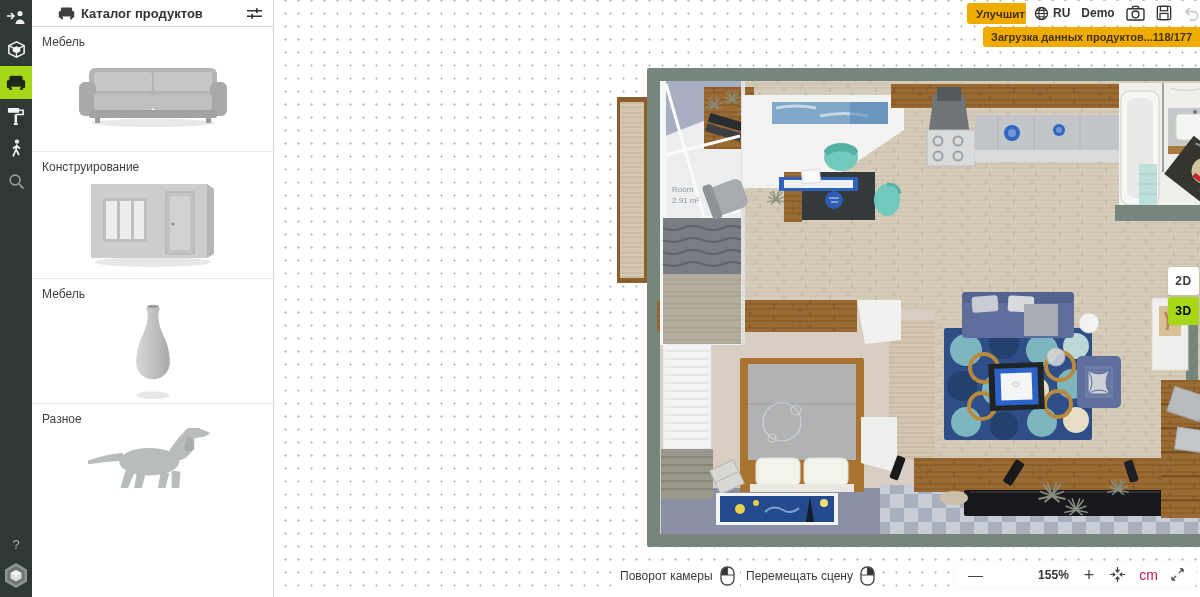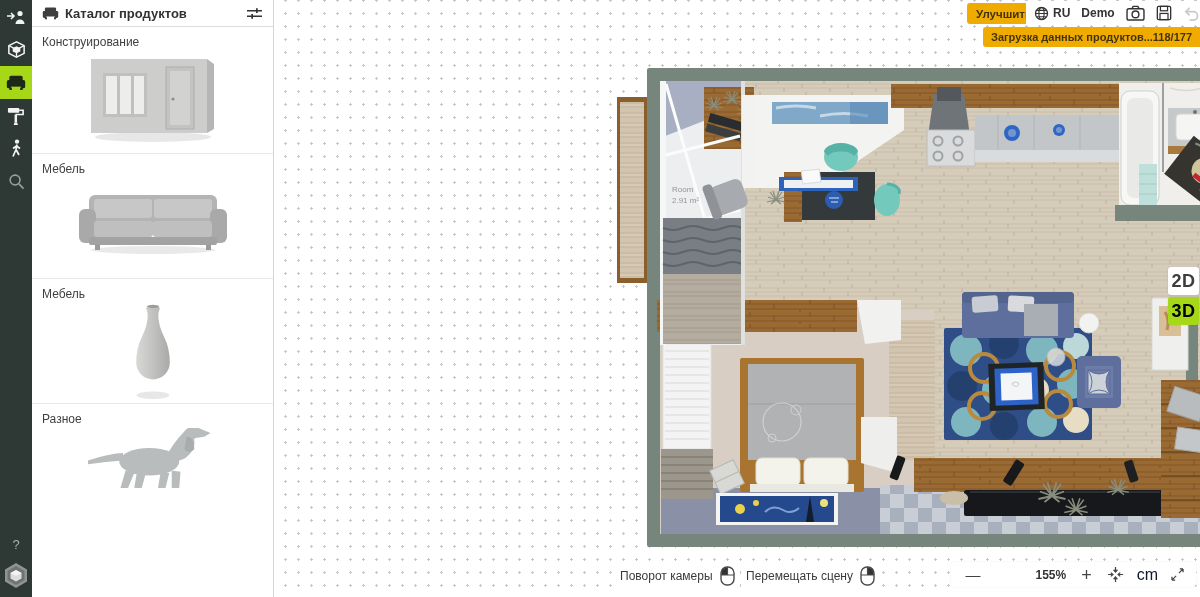--- a/index.html
+++ b/index.html
@@ -10,21 +10,21 @@
 .rail { position:absolute; left:0; top:0; width:32px; height:597px; background:#2e3834; z-index:30; }
 .rail-item { width:32px; height:33px; display:flex; align-items:center; justify-content:center; color:#f2f4f3; cursor:pointer; }
 .rail-item.active { background:var(--accent,#a6d817); color:#1d2a1a; }
 .rail-item.dim { color:#98a09d; }
 .rail-bottom { position:absolute; bottom:0; left:0; width:32px; display:flex; flex-direction:column; align-items:center; }
 .rail-help { color:#aab1ae; font-size:13px; margin-bottom:10px; cursor:pointer; }
 .rail-logo { margin-bottom:8px; }
 
 
 .sidebar { position:absolute; left:32px; top:0; width:242px; height:597px; background:#fff; border-right:1px solid #d5d5d5; z-index:25; }
-.sb-header { height:27px; border-bottom:1px solid #dcdcdc; display:flex; align-items:center; padding:0 10px; position:relative; }
+.sb-header { height:27px; border-bottom:1px solid #dcdcdc; display:flex; align-items:center; padding:0 26px; position:relative; }
 .sb-title { font-size:13px; font-weight:bold; color:#333; margin-left:6px; }
 .sb-sliders { position:absolute; right:10px; top:6px; cursor:pointer; }
 .cat-section { border-bottom:1px solid #e8e8e8; cursor:pointer; }
 .cat-label { display:block; font-size:12px; color:#3f3f3f; padding:8px 0 2px 10px; }
 .cat-img { display:flex; justify-content:center; align-items:center; }
 
 
 .canvas { position:absolute; left:274px; top:0; width:926px; height:597px;
   background-color:#fff;
   background-image:radial-gradient(#c7c7c7 1px, rgba(255,255,255,0) 1.3px);
@@ -35,34 +35,34 @@
 .improve-btn { position:absolute; left:967px; top:3px; height:21px; padding:0 9px; background:var(--amber,#f0ab00);
   border:none; border-radius:3px; font-family:inherit; font-size:11.5px; font-weight:bold; color:#42330a; cursor:pointer; z-index:10; }
 .top-group { position:absolute; left:1026px; top:1px; height:24px; background:#fff; display:flex; align-items:center; gap:11px; padding:0 6px 0 8px; z-index:10; }
 .tg-item { display:flex; align-items:center; gap:4px; font-size:12px; font-weight:bold; color:#333; cursor:pointer; }
 .tg-icon { display:flex; align-items:center; }
 .notification { position:absolute; right:0; top:27px; height:20px; line-height:20px; padding:0 8px; background:var(--amber,#f0ab00);
   border-radius:3px 0 0 3px; font-size:11px; font-weight:bold; color:#42330a; z-index:10; white-space:nowrap; }
 
 
 .view-toggle { position:absolute; right:1px; top:267px; display:flex; flex-direction:column; gap:2px; z-index:10; }
-.vt-btn { width:31px; height:28px; display:flex; align-items:center; justify-content:center; font-size:18px; font-weight:bold;
+.vt-btn { width:31px; height:28px; display:flex; align-items:center; justify-content:center; font-size:12px; font-weight:bold;
   color:#3d3d3d; background:#fff; border:none; border-radius:3px; cursor:pointer; box-shadow:0 0 2px rgba(0,0,0,.12); letter-spacing:.5px; font-family:inherit; }
 .vt-btn.active { background:var(--accent,#a6d817); color:#000000; }
 
 
 .hint-group { position:absolute; display:flex; align-items:center; gap:7px; background:#fff; padding:2px 5px; z-index:10; }
 .hint-rotate { left:615px; top:564px; }
 .hint-move { left:741px; top:564px; }
 .hint-label { font-size:12px; color:#3a3a3a; white-space:nowrap; }
 .zoom-pill { position:absolute; right:4px; top:562px; height:25px; background:#fff; border-radius:4px; display:flex; align-items:center;
   gap:13px; padding:0 12px; z-index:10; box-shadow:0 0 2px rgba(0,0,0,.08); }
 .zp-btn { background:none; border:none; font-size:15px; color:#444; cursor:pointer; line-height:1; padding:0 2px; font-family:inherit; }
 .zp-val { font-size:12px; color:#333; font-weight:bold;margin-left:40px; }
-.zp-unit { font-size:16px; color:#0f172a; cursor:pointer; }
+.zp-unit { font-size:14px; color:#be185d; cursor:pointer; }
 svg { display:block; }
 </style>
 </head>
 <body>
 
 <div class="app">
 
   <div class="canvas">
 
     <svg class="floorplan" viewBox="0 0 760 492" width="760" height="492">
@@ -492,57 +492,57 @@
       </span>
       <span class="sb-title">Каталог продуктов</span>
       <span class="sb-sliders">
         <svg width="17" height="15" viewBox="0 0 18 16">
             <path d="M1 5 H17 M1 11 H17" stroke="#333" stroke-width="1.6"></path>
             <path d="M11.5 2.5 V7.5 M6.5 8.5 V13.5" stroke="#333" stroke-width="1.8"></path>
           </svg>
       </span>
     </div>
 
-    <div class="cat-section" style="height:127px;">
-      <span class="cat-label">Конструирование</span>
-      <div class="cat-img">
-        <svg width="160" height="98" viewBox="0 0 160 98">
-          <ellipse cx="80" cy="86" rx="58" ry="5" fill="#e7e7e7"></ellipse>
-          <rect x="18" y="8" width="116" height="74" fill="#cdcdcb"></rect>
-          <polygon points="134,8 141,13 141,78 134,82" fill="#b6b6b4"></polygon>
-          <rect x="30" y="22" width="44" height="44" fill="#c0c0be"></rect>
-          <rect x="33" y="25" width="11" height="38" fill="#ededeb"></rect>
-          <rect x="47" y="25" width="11" height="38" fill="#ededeb"></rect>
-          <rect x="61" y="25" width="10" height="38" fill="#ededeb"></rect>
-          <rect x="93" y="16" width="28" height="62" fill="#c3c3c1" stroke="#aeaeac"></rect>
-          <rect x="97" y="20" width="20" height="54" fill="#d2d2d0"></rect>
-          <circle cx="100" cy="48" r="1.6" fill="#8f8f8d"></circle>
-        </svg>
-      </div>
-    </div>
-
     <div class="cat-section" style="height:125px;">
       <span class="cat-label">Мебель</span>
       <div class="cat-img">
         <svg width="152" height="92" viewBox="0 0 152 62">
           <ellipse cx="76" cy="57" rx="62" ry="4" fill="#e9e9e9"></ellipse>
           <rect x="12" y="2" width="128" height="28" rx="6" fill="#b4b4b4"></rect>
           <rect x="17" y="6" width="58" height="19" rx="3" fill="#c7c7c7"></rect>
           <rect x="77" y="6" width="58" height="19" rx="3" fill="#c7c7c7"></rect>
           <rect x="2" y="16" width="17" height="34" rx="6" fill="#a9a9a9"></rect>
           <rect x="133" y="16" width="17" height="34" rx="6" fill="#a9a9a9"></rect>
           <rect x="17" y="28" width="59" height="16" rx="3" fill="#bfbfbf"></rect>
           <rect x="76" y="28" width="59" height="16" rx="3" fill="#bfbfbf"></rect>
           <rect x="12" y="44" width="128" height="8" rx="2" fill="#a2a2a2"></rect>
           <rect x="18" y="52" width="5" height="5" fill="#9a9a9a"></rect>
           <rect x="129" y="52" width="5" height="5" fill="#9a9a9a"></rect>
         </svg>
       </div>
     </div>
 
+    <div class="cat-section" style="height:127px;">
+      <span class="cat-label">Конструирование</span>
+      <div class="cat-img">
+        <svg width="160" height="98" viewBox="0 0 160 98">
+          <ellipse cx="80" cy="86" rx="58" ry="5" fill="#e7e7e7"></ellipse>
+          <rect x="18" y="8" width="116" height="74" fill="#cdcdcb"></rect>
+          <polygon points="134,8 141,13 141,78 134,82" fill="#b6b6b4"></polygon>
+          <rect x="30" y="22" width="44" height="44" fill="#c0c0be"></rect>
+          <rect x="33" y="25" width="11" height="38" fill="#ededeb"></rect>
+          <rect x="47" y="25" width="11" height="38" fill="#ededeb"></rect>
+          <rect x="61" y="25" width="10" height="38" fill="#ededeb"></rect>
+          <rect x="93" y="16" width="28" height="62" fill="#c3c3c1" stroke="#aeaeac"></rect>
+          <rect x="97" y="20" width="20" height="54" fill="#d2d2d0"></rect>
+          <circle cx="100" cy="48" r="1.6" fill="#8f8f8d"></circle>
+        </svg>
+      </div>
+    </div>
+
 
     <div class="cat-section" style="height:125px;">
       <span class="cat-label">Мебель</span>
       <div class="cat-img">
         <svg width="70" height="98" viewBox="0 0 44 102">
           <defs>
               <linearGradient id="vg" x1="0" y1="0" x2="1" y2="0">
                 <stop offset="0" stop-color="#d8d8d6"></stop>
                 <stop offset="0.45" stop-color="#c4c4c2"></stop>
                 <stop offset="1" stop-color="#a9a9a7"></stop>

